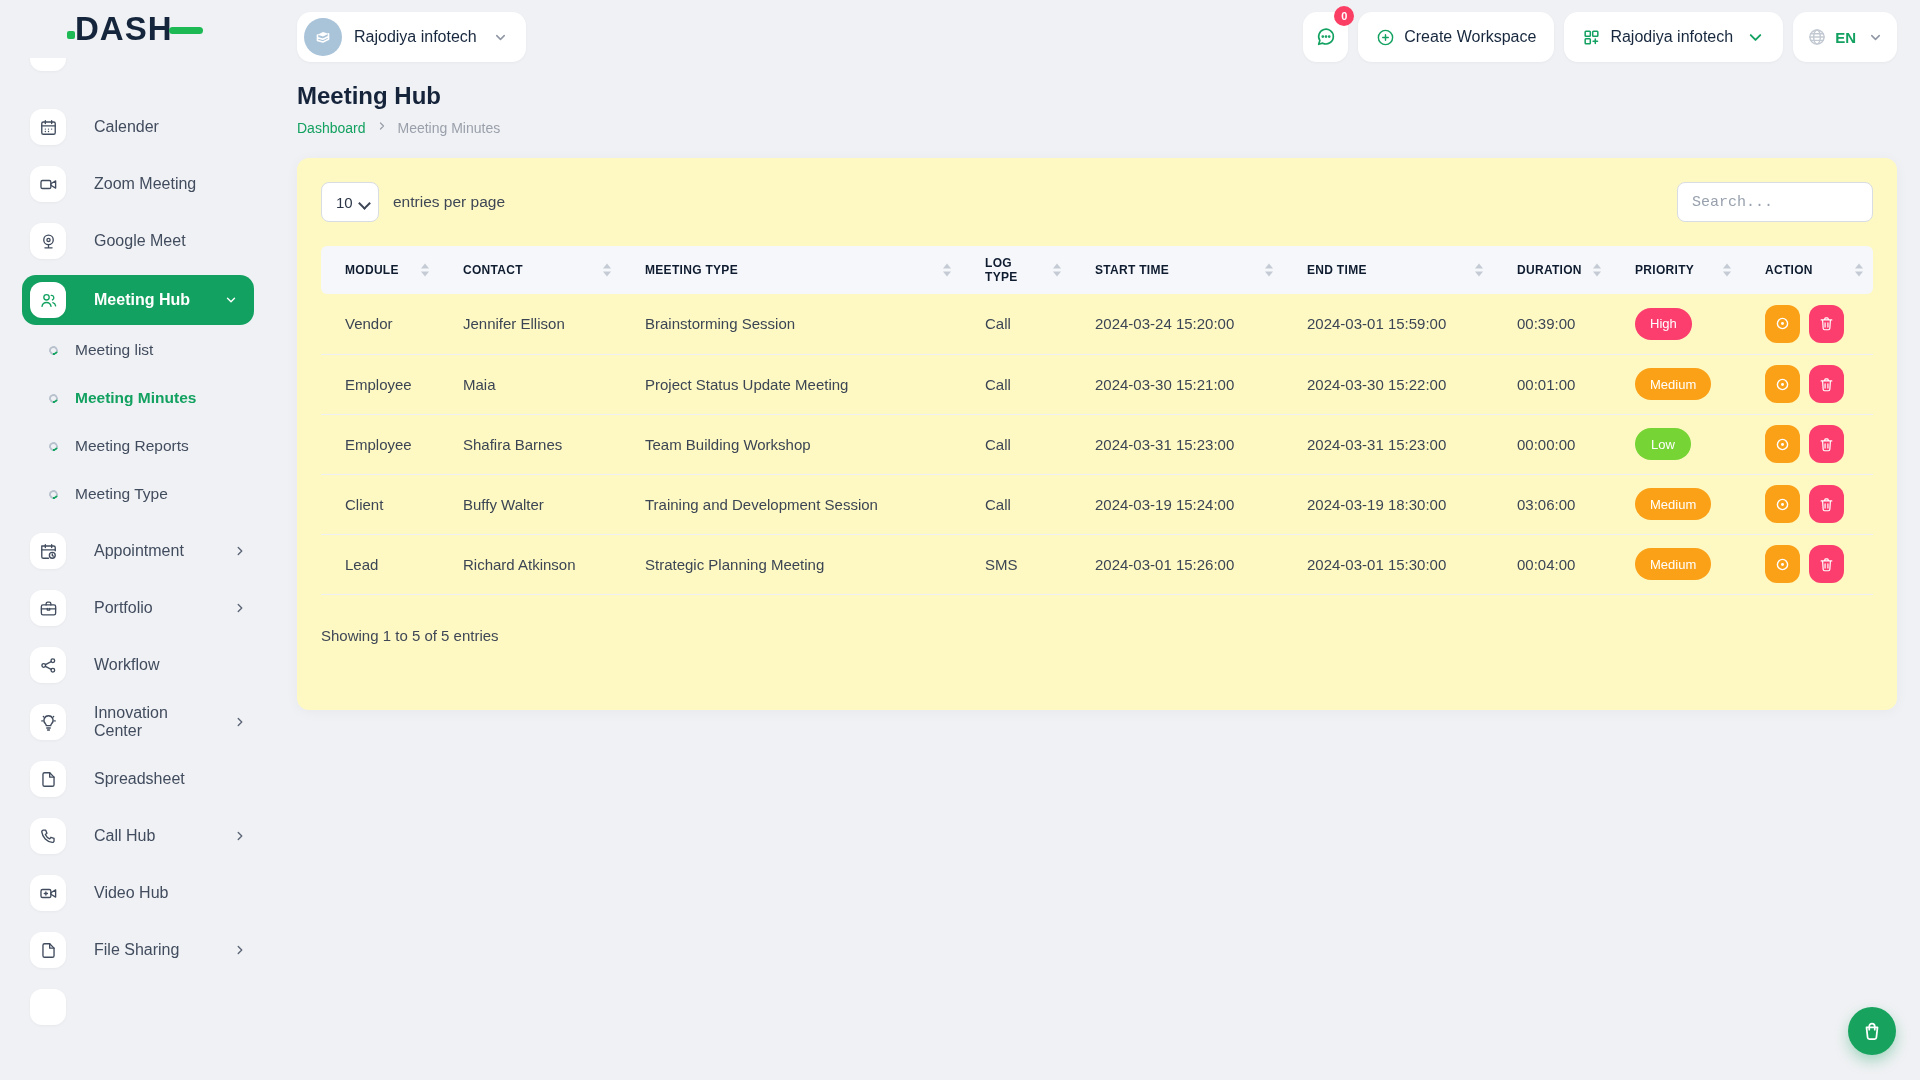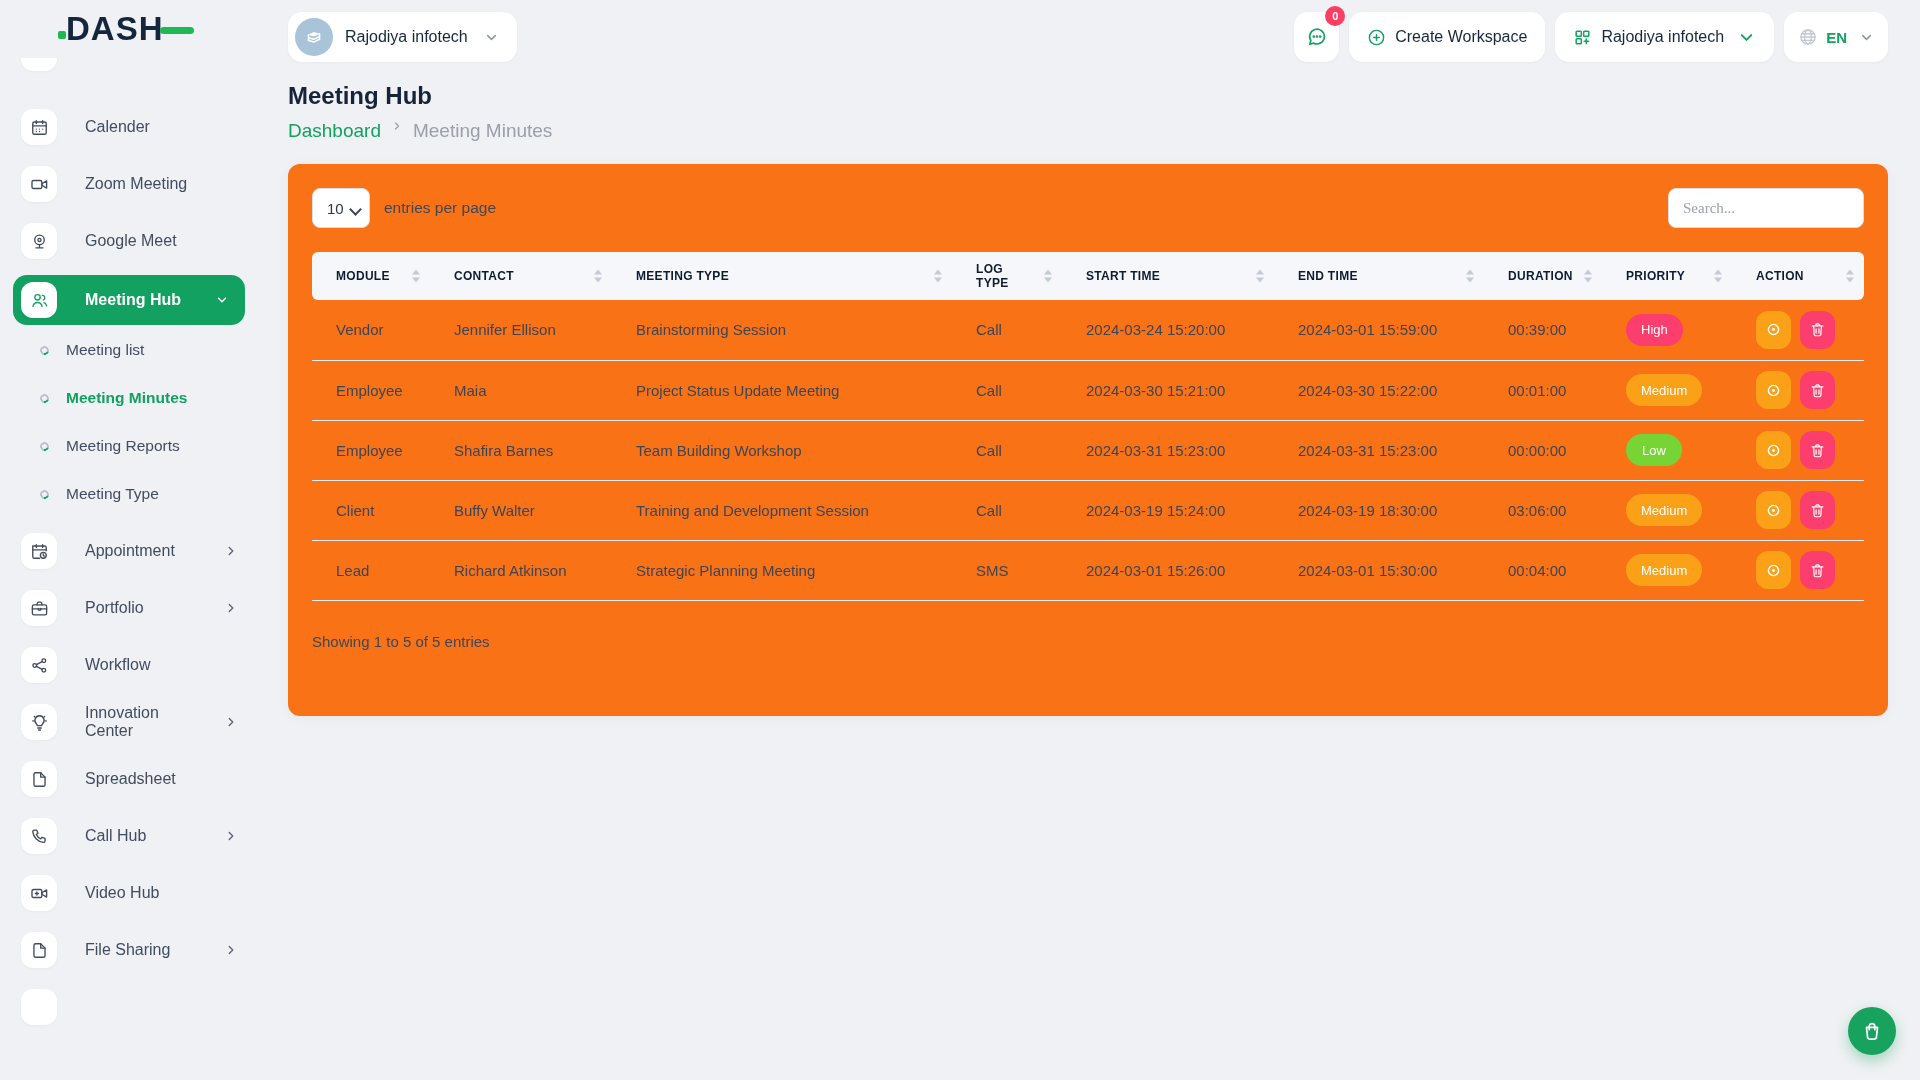--- a/index.html
+++ b/index.html
@@ -3,21 +3,21 @@
 <meta charset="utf-8">
 <style>
   * { margin:0; padding:0; box-sizing:border-box; }
   html,body { width:1920px; height:1080px; overflow:hidden; }
   body {
     font-family:"Liberation Sans","DejaVu Sans",sans-serif;
     background:#f0f1f4; color:#3f4756;
     display:flex;
   }
   
-  .sidebar { width:256px; flex:0 0 256px; height:884px; position:relative; }
+  .sidebar { width:256px; flex:0 0 256px; height:884px; position:relative;margin-left:9px; }
   .logo { height:58px; display:flex; align-items:center; padding-left:66px; position:relative; cursor:pointer; }
   .logo-dot { position:absolute; left:58px; top:31px; width:8px; height:8px; border-radius:2px; }
   .logo-text { font-size:33px; font-weight:800; letter-spacing:1px; color:#15263c; }
   .logo-bar { display:inline-block; width:34px; height:7px; border-radius:4px; margin-left:-4px; position:relative; top:1px; }
   .menu { height:990px; overflow:hidden; padding-top:0; }
   .s-item { display:flex; align-items:center; gap:28px; padding:0 18px 0 21px; height:46px; margin-bottom:11px; cursor:pointer; }
   .s-item.partial { margin-top:-28px; margin-bottom:28px; }
   .s-icon-box { width:36px; height:36px; flex:0 0 36px; background:#ffffff; border-radius:12px;
     display:flex; align-items:center; justify-content:center; color:#414c5e;
     box-shadow:0 1px 3px rgba(20,30,50,.04); }
@@ -54,38 +54,38 @@
     background:#fb3e63; color:#fff; font-size:11px; font-weight:700; border-radius:50%;
     display:flex; align-items:center; justify-content:center; }
   .btn-pill { padding:0 18px; gap:9px; }
   .btn-pill svg { width:19px; height:19px; color:var(--primary); }
   .lang-pill { padding:0 14px; gap:8px; }
   .lang-pill .globe { width:20px; height:20px; color:#c3c9d2; }
   .lang-label { font-size:15px; font-weight:600; color:var(--primary); }
   
   .page-head { margin-top:16px; }
   .page-title { font-size:24px; font-weight:700; color:#15243b; }
-  .breadcrumb { margin-top:10px; display:flex; gap:10px; font-size:19px; }
+  .breadcrumb { margin-top:10px; display:flex; gap:10px; font-size:14px; }
   .bc-link { color:var(--primary); cursor:pointer; }
   .bc-sep { color:#9aa0ab; display:flex; }
   .bc-sep svg { width:12px; height:12px; }
   .bc-current { color:#9aa0ab; }
   
-  .card { margin-top:22px; background:#f97316; border-radius:12px; box-shadow:0 2px 14px rgba(20,30,50,.04);
+  .card { margin-top:22px; background:#fef9c3; border-radius:12px; box-shadow:0 2px 14px rgba(20,30,50,.04);
     width:1600px; height:552px; padding:24px; }
   .controls { display:flex; align-items:center; }
   .entries-select { appearance:none; -webkit-appearance:none; width:58px; height:40px;
     border:1px solid #d8dce3; border-radius:8px; background:#fff; font-size:15px; color:#2c3648;
     padding:0 8px 0 14px; font-family:inherit; cursor:pointer; }
   .select-wrap { position:relative; }
   .select-wrap::after { content:""; position:absolute; right:10px; top:17px; width:7px; height:7px;
     border-right:2px solid #3c4554; border-bottom:2px solid #3c4554; transform:rotate(45deg); pointer-events:none; }
   .entries-label { margin-left:14px; font-size:15.5px; color:#3f4756; }
   .search-input { margin-left:auto; width:196px; height:40px; border:1px solid #d8dce3; border-radius:8px;
-    padding:0 14px; font-size:15px; color:#2c3648; font-family:Liberation Serif, serif; outline:none; }
+    padding:0 14px; font-size:15px; color:#2c3648; font-family:Liberation Mono, monospace; outline:none; }
   .search-input::placeholder { color:#98a1ad; }
   
   table { width:1552px; border-collapse:collapse; table-layout:fixed; margin-top:24px; }
   thead th { background:#f5f7fa; height:48px; text-align:left; font-size:12px; font-weight:700;
     color:#0f1c30; letter-spacing:.3px; padding:0 26px 0 24px; position:relative; cursor:pointer; }
   thead th:first-child { border-radius:6px 0 0 6px; }
   thead th:last-child { border-radius:0 6px 6px 0; }
   .sort { position:absolute; right:10px; top:50%; transform:translateY(-50%);
     display:flex; flex-direction:column; gap:3px; }
   .sort i { display:block; width:0; height:0; border-left:4px solid transparent; border-right:4px solid transparent; }

